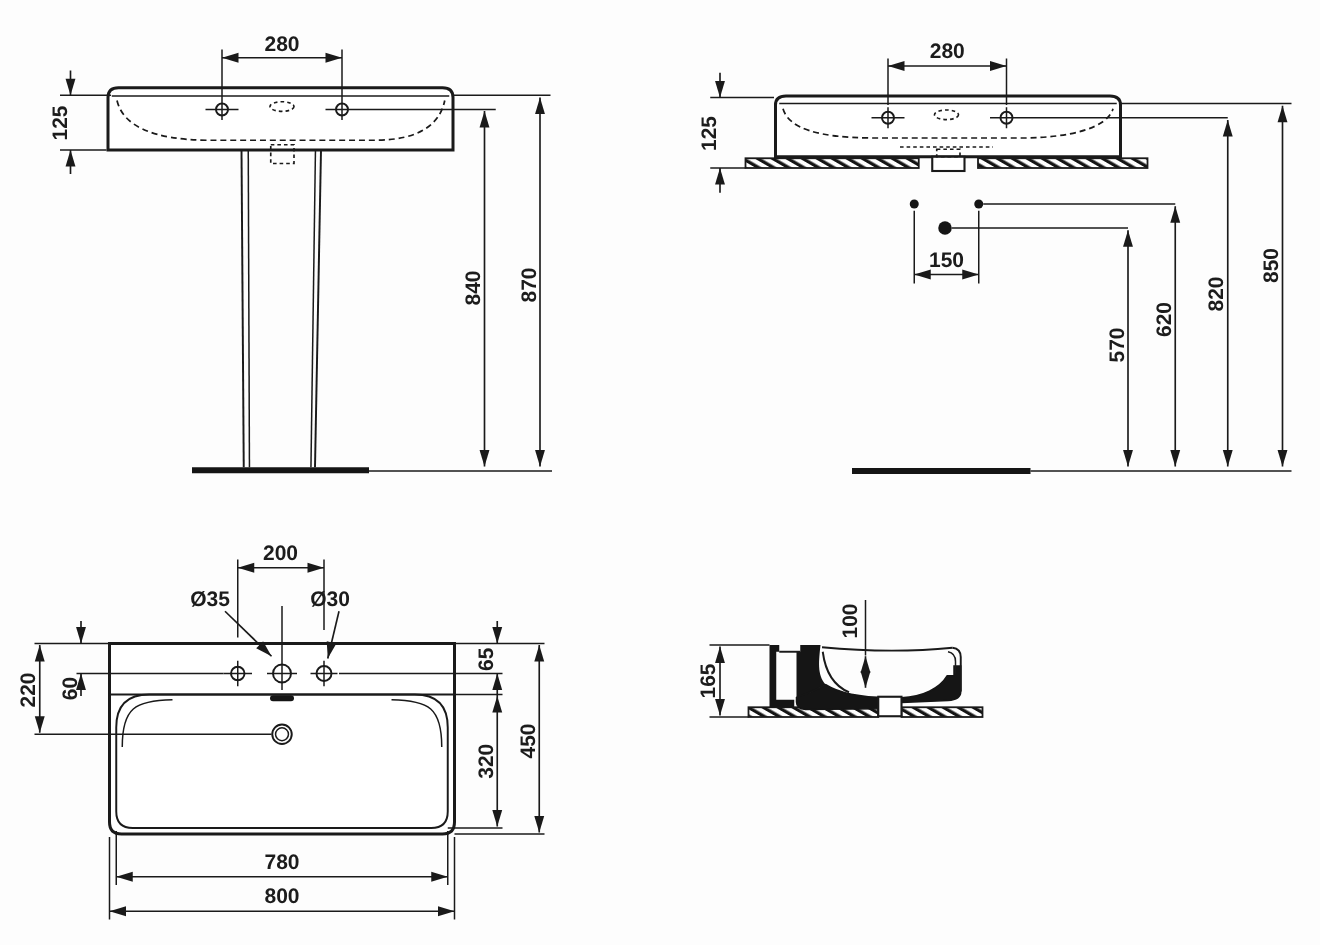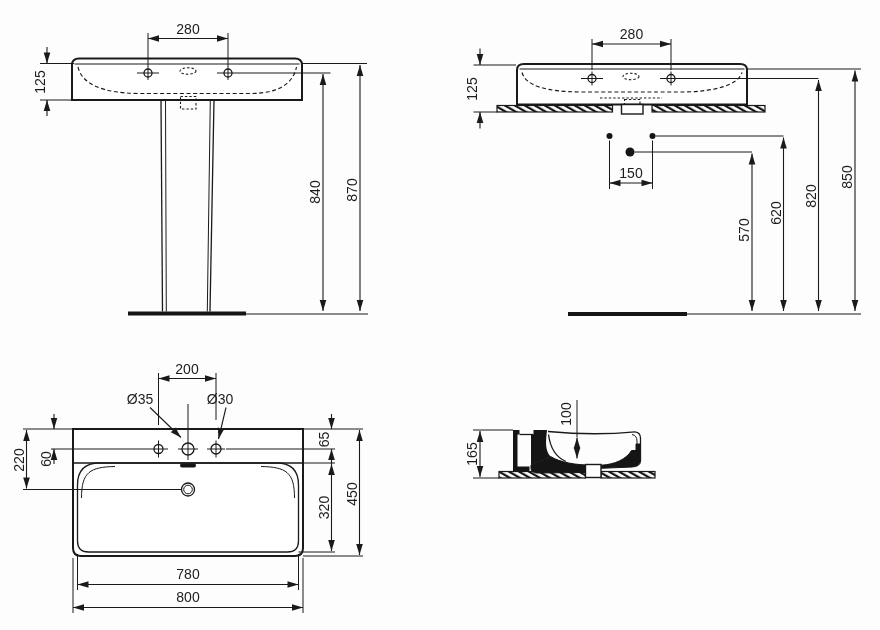--- a/index.html
+++ b/index.html
@@ -1,16 +1,16 @@
 <!DOCTYPE html>
 <html><head>
 <meta charset="utf-8">
 <style>
   html,body{margin:0;padding:0;background:#ffffff;}
-  .stage{width:880px;height:630px;background:#fdfdfd;position:relative;font-family:"Liberation Sans",sans-serif;}
+  .stage{width:880px;height:630px;background:#fdfdfd;position:relative;font-family:"Liberation Sans",sans-serif;font-weight:bold;}
   svg{display:block}
   .s  {stroke:#1a1a1a;stroke-width:1.3;fill:none;}
   .s2 {stroke:#1a1a1a;stroke-width:2;fill:#ffffff;}
   .x  {stroke:#1a1a1a;stroke-width:1;fill:none;}
   .dim{stroke:#1a1a1a;stroke-width:1.1;fill:none;}
   .d  {stroke:#1a1a1a;stroke-width:1.15;fill:none;stroke-dasharray:4 2.6;}
   .dd {stroke:#1a1a1a;stroke-width:1.1;fill:none;stroke-dasharray:2.4 2;}
   .f  {fill:#151515;stroke:none;}
   .fs {fill:#151515;stroke:#151515;stroke-width:1;}
   .thick{stroke:#151515;stroke-width:4;fill:none;}

